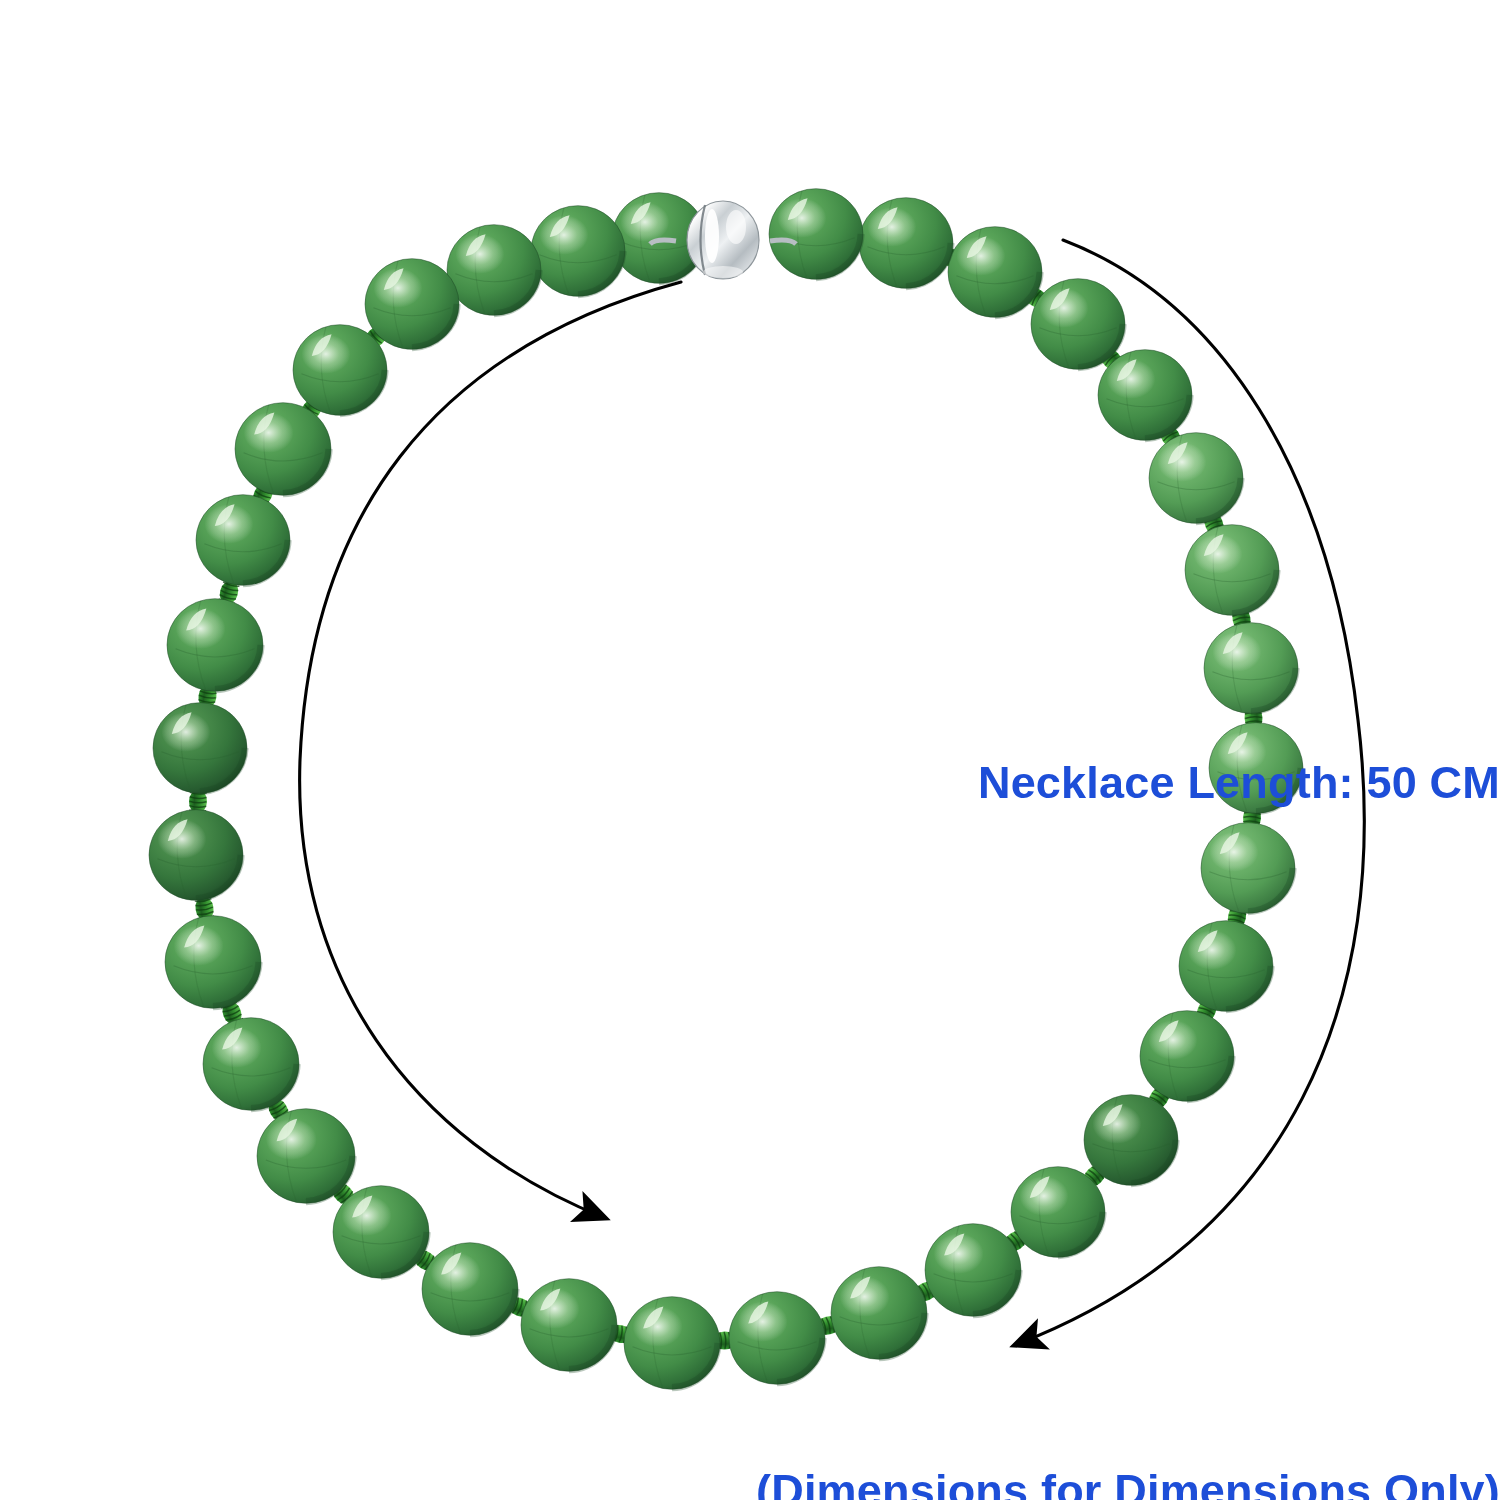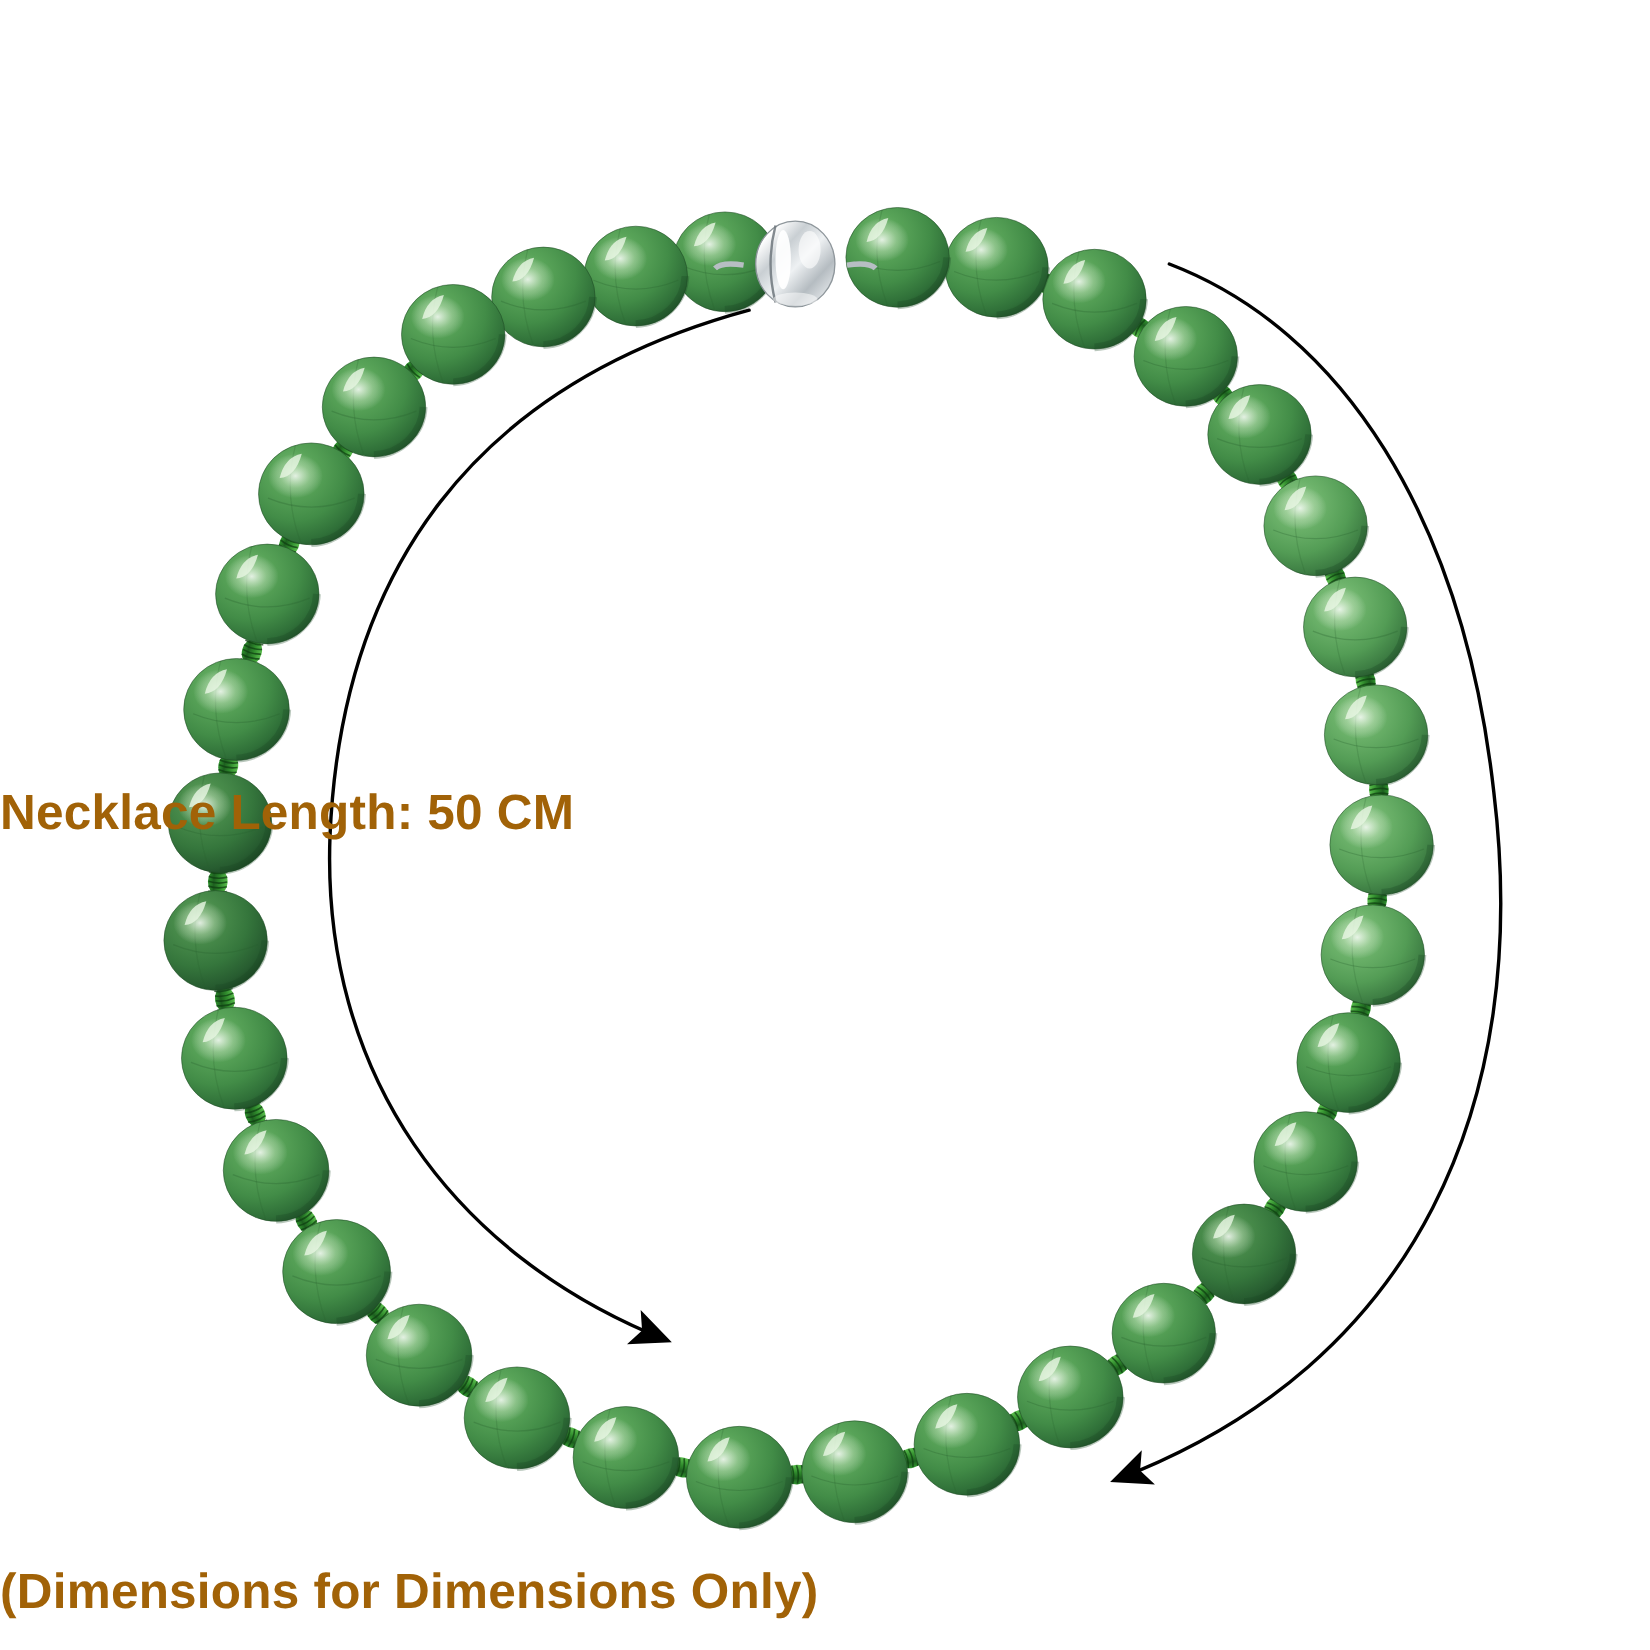--- a/index.html
+++ b/index.html
@@ -8,24 +8,25 @@
     background:#ffffff;
     font-family:"Liberation Sans", sans-serif;
     overflow:hidden;
     position:relative;
   }
   #stage{position:absolute;inset:0;width:1500px;height:1500px;}
   #svgwrap{position:absolute;left:0;top:0;width:1500px;height:1500px;}
   .label{
     position:absolute;
     font-weight:bold;
-    color:#a16207;
+    color:#1d4ed8;
     white-space:nowrap;
-    text-align:left;
+    text-align:right;
     letter-spacing:0.2px;
+    margin-top:44px;
   }
   #centerLabel{
     left:0;right:0;
     top:713px;
     font-size:45px;
     line-height:52px;
   }
   #footerLabel{
     left:0;right:0;
     top:1421px;

